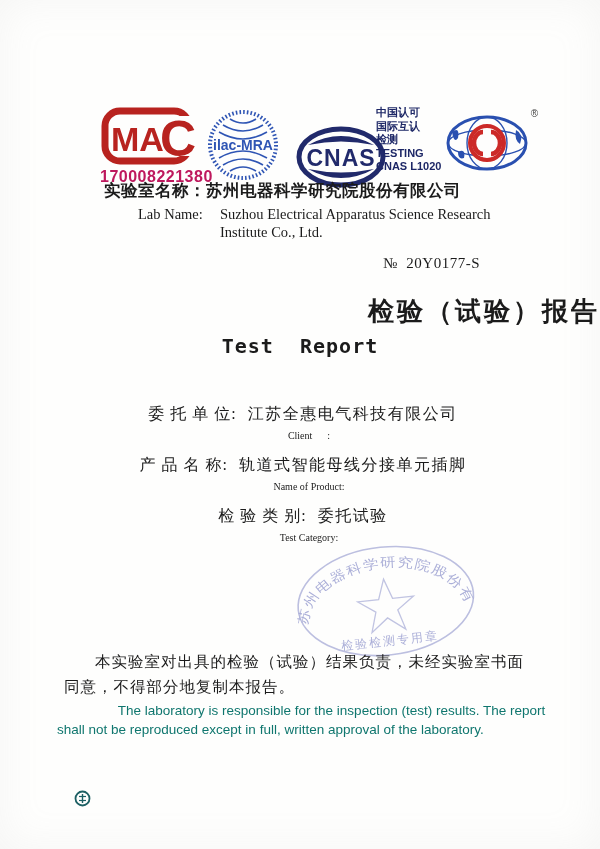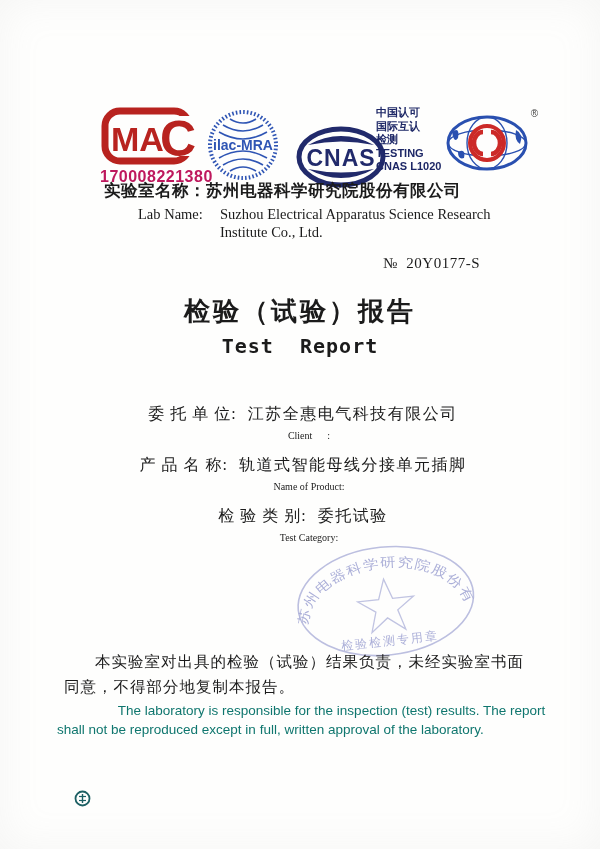--- a/index.html
+++ b/index.html
@@ -19,21 +19,21 @@
   .acc-text{left:280px;top:0;font-family:"Liberation Sans",sans-serif;font-weight:bold;color:#1d2766;font-size:11px;line-height:13.5px;white-space:pre;}
   .globe{left:350px;top:8px;position:absolute;}
   .globe-reg{position:absolute;right:-10px;top:-6px;font-family:"Liberation Sans",sans-serif;font-size:10px;color:#444;}
   
   .lab{position:absolute;left:84px;top:180px;width:460px;margin-left:20px;}
   .lab-cn{font-family:"Liberation Sans",sans-serif;font-weight:bold;font-size:16.5px;letter-spacing:.5px;}
   .lab-en{display:flex;margin-left:34px;margin-top:3px;font-size:14.5px;line-height:18px;}
   .lab-en-label{width:82px;flex:none;}
   
   .report-no{position:absolute;left:383px;top:255px;font-size:15px;letter-spacing:.5px;white-space:pre;}
-  .title-cn{position:absolute;left:0;top:294px;width:600px;text-align:center;
+  .title-cn{position:absolute;left:0;top:294px;width:600px;text-align:right;
     font-family:"Liberation Sans",sans-serif;font-weight:bold;font-size:26px;letter-spacing:3px;}
   .title-en{position:absolute;left:0;top:334px;width:600px;text-align:center;
     font-family:"DejaVu Sans Mono",monospace;font-weight:bold;font-size:20px;letter-spacing:1px;white-space:pre;}
   
   .fields{position:absolute;left:88px;top:402px;width:430px;text-align:center;}
   .field{margin-bottom:8px;}
   .field-cn{font-size:16px;letter-spacing:1px;line-height:24px;white-space:pre;}
   .field-cn .val{margin-left:6px;letter-spacing:1.5px;}
   .field-en{font-size:10px;line-height:19px;margin-left:12px;white-space:pre;}
   

